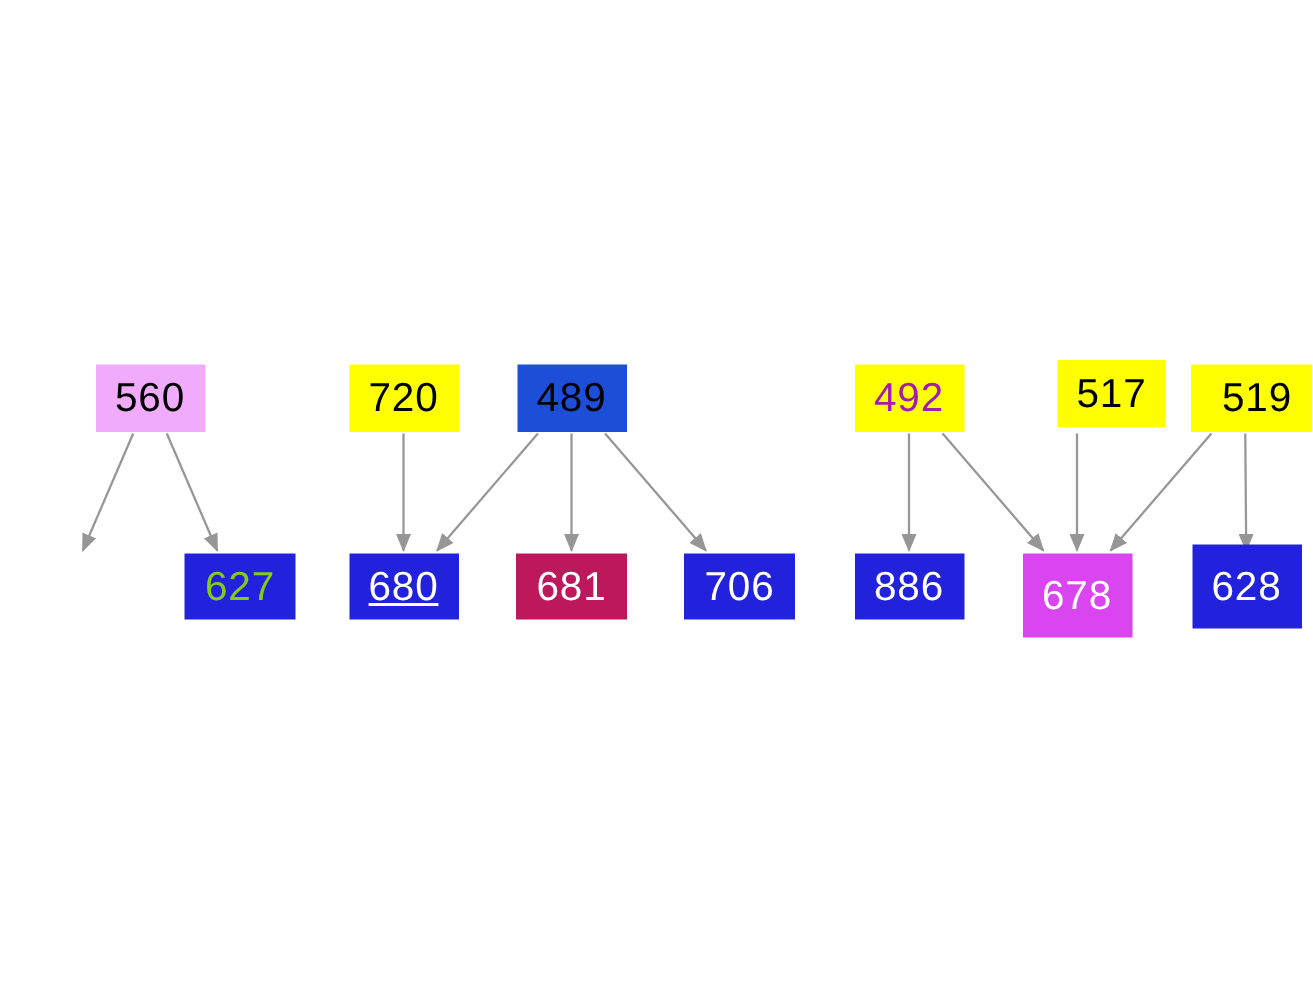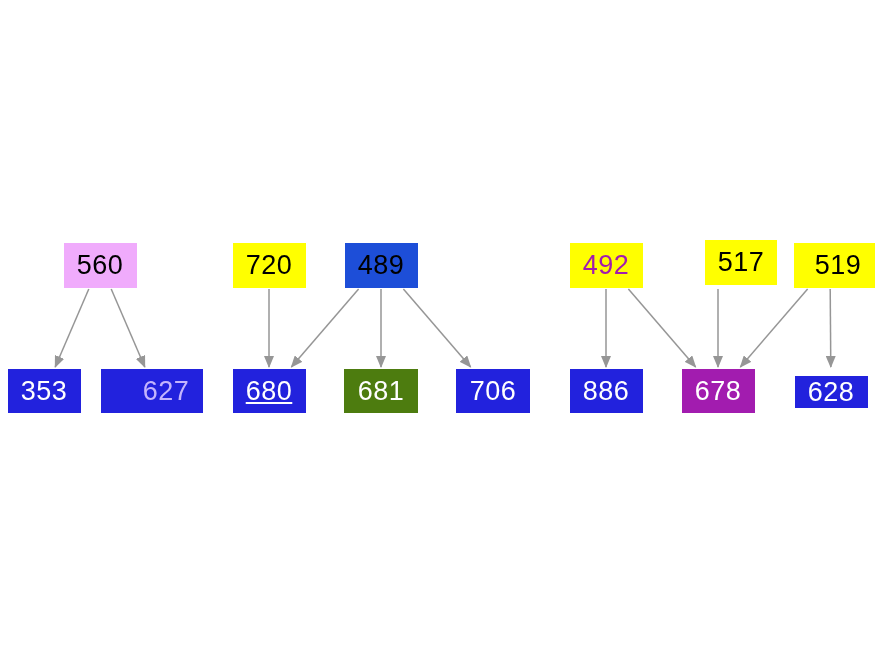--- a/index.html
+++ b/index.html
@@ -65,22 +65,21 @@
         <line x1="830.2" y1="289" x2="830.8" y2="367" stroke="#969696" stroke-width="1.5" marker-end="url(#arrowhead)"></line>
       </g>
   </svg>
   <div class="nodes-layer">
       <div class="node" style="left: 63.5px; top: 243px; width: 73px; height: 45px; background: #f0abfc; color: rgb(0, 0, 0);">560</div>
       <div class="node" style="left: 232.5px; top: 243px; width: 73px; height: 45px; background: rgb(255, 255, 0); color: rgb(0, 0, 0);">720</div>
       <div class="node" style="left: 344.5px; top: 243px; width: 73px; height: 45px; background: #1d4ed8; color: rgb(0, 0, 0);">489</div>
       <div class="node" style="left: 569.5px; top: 243px; width: 73px; height: 45px; background: rgb(255, 255, 0); color: #a21caf;">492</div>
       <div class="node" style="left: 682px; top: 240px; width: 72px; height: 45px; background: rgb(255, 255, 0); color: rgb(0, 0, 0); margin-left: 23px;">517</div>
       <div class="node" style="left: 794px; top: 243px; width: 88px; height: 45px; background: rgb(255, 255, 0); color: rgb(0, 0, 0);">519</div>
-      <div class="node" style="left: 7.5px; top: 369px; width: 73px; height: 44px; background: rgb(34, 34, 221); color: rgb(255, 255, 255);">353</div>
-      <div class="node" style="left: 101px; top: 369px; width: 74px; height: 44px; background: rgb(34, 34, 221); color: #c4b5fd; padding-left: 28px;">627</div>
+      <div class="node" style="left: 123px; top: 369px; width: 74px; height: 44px; background: rgb(34, 34, 221); color: #84cc16;">627</div>
       <div class="node" style="left: 232.5px; top: 369px; width: 73px; height: 44px; background: rgb(34, 34, 221); color: rgb(255, 255, 255); text-decoration: underline;">680</div>
-      <div class="node" style="left: 344px; top: 369px; width: 74px; height: 44px; background: #4d7c0f; color: rgb(255, 255, 255);">681</div>
+      <div class="node" style="left: 344px; top: 369px; width: 74px; height: 44px; background: #be185d; color: rgb(255, 255, 255);">681</div>
       <div class="node" style="left: 456px; top: 369px; width: 74px; height: 44px; background: rgb(34, 34, 221); color: rgb(255, 255, 255);">706</div>
       <div class="node" style="left: 569.5px; top: 369px; width: 73px; height: 44px; background: rgb(34, 34, 221); color: rgb(255, 255, 255);">886</div>
-      <div class="node" style="left: 681.5px; top: 369px; width: 73px; height: 44px; background: #a21caf; color: rgb(255, 255, 255);">678</div>
-      <div class="node" style="left: 794.5px; top: 376px; width: 73px; height: 32px; background: rgb(34, 34, 221); color: rgb(255, 255, 255);">628</div>
+      <div class="node" style="left: 681.5px; top: 369px; width: 73px; height: 56px; background: #d946ef; color: rgb(255, 255, 255);">678</div>
+      <div class="node" style="left: 794.5px; top: 363px; width: 73px; height: 56px; background: rgb(34, 34, 221); color: rgb(255, 255, 255);">628</div>
     </div>
 </div>
 
 </body></html>

